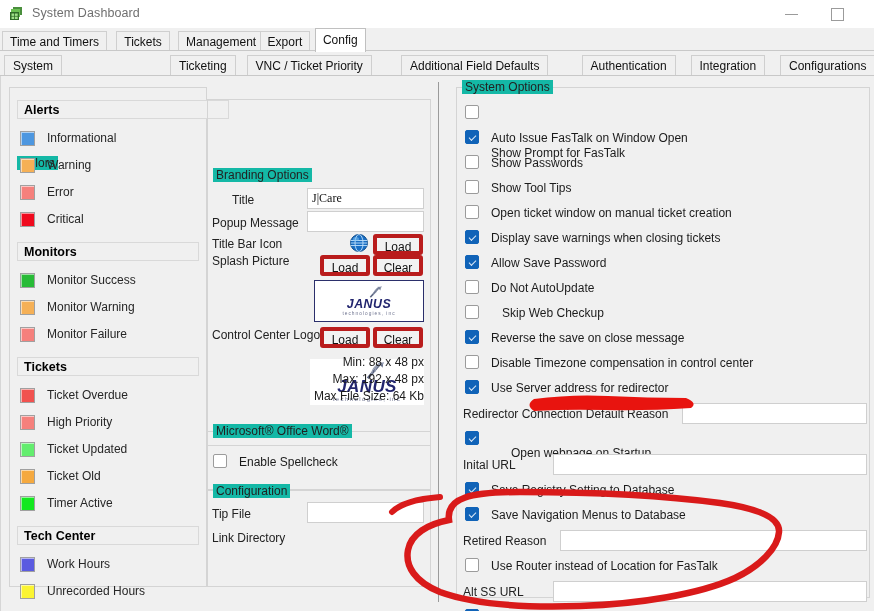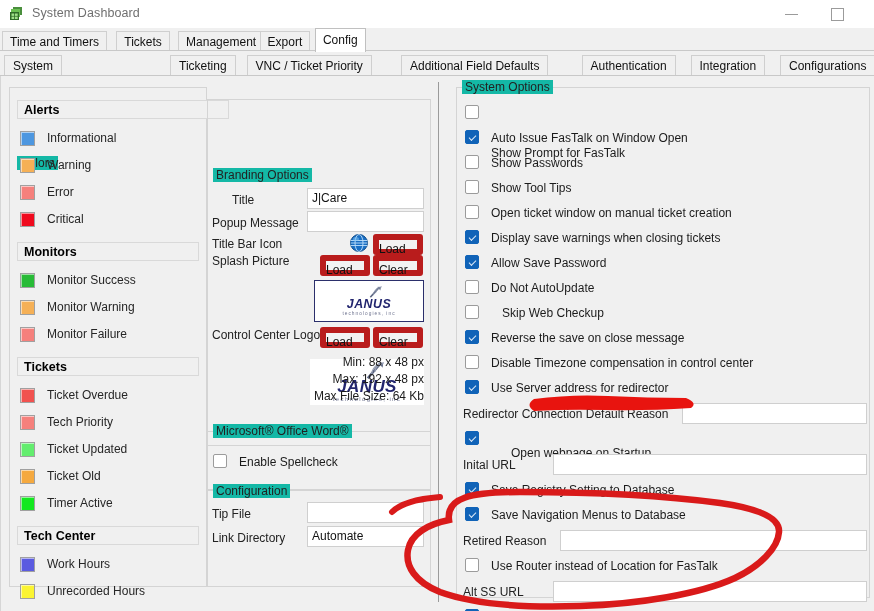--- a/index.html
+++ b/index.html
@@ -51,22 +51,22 @@
   .sechdr{position:absolute;border:1px solid #d9d9d9;background:#f0f0f0;box-sizing:border-box;
           font-weight:bold;font-size:12.5px;color:#000;padding-left:6px;line-height:18px;height:19px;}
   .swatch{position:absolute;width:15px;height:15px;border:1px solid #a0a0a0;box-sizing:border-box;
           box-shadow:inset 1px 1px 0 rgba(255,255,255,.55);}
   .clabel{position:absolute;font-size:12px;color:#262626;white-space:nowrap;}
 
   
   .lbl{position:absolute;font-size:12px;color:#222;white-space:nowrap;}
   .tbox{position:absolute;background:#fff;border:1px solid #cfcfcf;box-sizing:border-box;
         font-size:12px;color:#111;padding:0 4px;line-height:19px;height:21px;overflow:hidden;white-space:nowrap;}
-  .btn{position:absolute;background:#f2f2f2;border:6px solid #b91c1c;border-radius:3px;box-sizing:border-box;
-       font-size:12px;color:#111;text-align:left;line-height:19px;height:21px;}
+  .btn{position:absolute;background:#f2f2f2;border:4px solid #b91c1c;border-radius:3px;box-sizing:border-box;
+       font-size:12px;color:#111;text-align:center;line-height:19px;height:21px;}
   .cb{position:absolute;width:14px;height:14px;border:1px solid #9b9b9b;border-radius:2px;background:#fff;box-sizing:border-box;}
   .cb.on{background:#1063b8;border-color:#1063b8;}
   .cb.on:after{content:"";position:absolute;left:3px;top:4px;width:6px;height:3px;
                border-left:1.6px solid #dbe9f7;border-bottom:1.6px solid #dbe9f7;transform:rotate(-45deg);}
   .opt-lbl{position:absolute;font-size:12px;color:#1b1b1b;white-space:nowrap;}
 
   .vsplit{position:absolute;width:1px;background:#9a9a9a;}
 
   
   .picframe{position:absolute;background:#fff;border:1px solid #2b2f6b;box-sizing:border-box;}
@@ -139,39 +139,39 @@
         <div class="swatch" style="left: 19px; top: 197px; background: rgb(40, 187, 55);"></div>
         <div class="clabel" style="left: 46px; top: 197px;">Monitor Success</div>
         <div class="swatch" style="left: 19px; top: 224px; background: rgb(245, 176, 86);"></div>
         <div class="clabel" style="left: 46px; top: 224px;">Monitor Warning</div>
         <div class="swatch" style="left: 19px; top: 251px; background: rgb(245, 128, 124);"></div>
         <div class="clabel" style="left: 46px; top: 251px;">Monitor Failure</div>
         <div class="sechdr" style="left: 16px; top: 281px; width: 182px;">Tickets</div>
         <div class="swatch" style="left: 19px; top: 312px; background: rgb(241, 82, 79);"></div>
         <div class="clabel" style="left: 46px; top: 312px;">Ticket Overdue</div>
         <div class="swatch" style="left: 19px; top: 339px; background: rgb(245, 128, 124);"></div>
-        <div class="clabel" style="left: 46px; top: 339px;">Tech Priority</div>
+        <div class="clabel" style="left: 46px; top: 339px;">High Priority</div>
         <div class="swatch" style="left: 19px; top: 366px; background: rgb(99, 237, 110);"></div>
         <div class="clabel" style="left: 46px; top: 366px;">Ticket Updated</div>
         <div class="swatch" style="left: 19px; top: 393px; background: rgb(245, 169, 63);"></div>
         <div class="clabel" style="left: 46px; top: 393px;">Ticket Old</div>
         <div class="swatch" style="left: 19px; top: 420px; background: rgb(19, 232, 31);"></div>
         <div class="clabel" style="left: 46px; top: 420px;">Timer Active</div>
         <div class="sechdr" style="left: 16px; top: 450px; width: 182px;">Tech Center</div>
         <div class="swatch" style="left: 19px; top: 481px; background: rgb(91, 91, 224);"></div>
         <div class="clabel" style="left: 46px; top: 481px;">Work Hours</div>
         <div class="swatch" style="left: 19px; top: 508px; background: rgb(251, 244, 50);"></div>
         <div class="clabel" style="left: 46px; top: 508px;">Unrecorded Hours</div>
       </div>
 
     <div class="gb" style="left:206px;top:23px;width:224px;height:347px;"></div>
     <div class="gb-title" style="left:212px;top:99px;">Branding Options</div>
 
     <div class="lbl" style="left:211px;top:117px;margin-left:20px;">Title</div>
-    <div class="tbox" style="left:306px;top:112px;width:117px;">J|Care</div>
+    <div class="tbox" style="left:306px;top:112px;width:117px;font-family:Liberation Serif, serif;">J|Care</div>
 
     <div class="lbl" style="left:211px;top:140px;">Popup Message</div>
     <div class="tbox" style="left:306px;top:135px;width:117px;"></div>
 
     <div class="lbl" style="left:211px;top:161px;">Title Bar Icon</div>
     <svg style="position:absolute;left:348px;top:157px;width:20px;height:20px;" viewBox="0 0 20 20">
       <circle cx="10" cy="10" r="8.5" fill="#1a6fc4"></circle>
       <circle cx="10" cy="10" r="8.5" fill="none" stroke="#0f4c8a" stroke-width="1"></circle>
       <ellipse cx="10" cy="10" rx="4" ry="8.5" fill="none" stroke="#bfe0fb" stroke-width="0.9"></ellipse>
       <path d="M1.6 7.5 H18.4 M1.6 12.5 H18.4 M1.5 10 H18.5" stroke="#bfe0fb" stroke-width="0.9" fill="none"></path>
@@ -224,21 +224,20 @@
     <div class="cb" style="left:212px;top:378px;"></div>
     <div class="opt-lbl" style="left:238px;top:379px;">Enable Spellcheck</div>
 
     <div class="gb" style="left:206px;top:413px;width:224px;height:98px;"></div>
     <div class="gb-title" style="left:212px;top:415px;">Configuration</div>
 
     <div class="lbl" style="left:211px;top:431px;">Tip File</div>
     <div class="tbox" style="left:306px;top:426px;width:117px;"></div>
 
     <div class="lbl" style="left:211px;top:455px;">Link Directory</div>
-    <div class="tbox" style="left:306px;top:450px;width:117px;">Automate</div>
 
     <div class="vsplit" style="left:437px;top:6px;height:520px;"></div>
 
     <div class="gb" style="left:455px;top:11px;width:414px;height:511px;"></div>
     <div class="gb-title" style="left:461px;top:11px;">System Options</div>
     <div id="sysopts-host">
         <div class="cb" style="left: 464px; top: 29px;"></div>
         <div class="opt-lbl" style="left: 490px; top: 30px; margin-top: 40px;">Show Prompt for FasTalk</div>
         <div class="cb on" style="left: 464px; top: 54px;"></div>
         <div class="opt-lbl" style="left: 490px; top: 55px;">Auto Issue FasTalk on Window Open</div>

